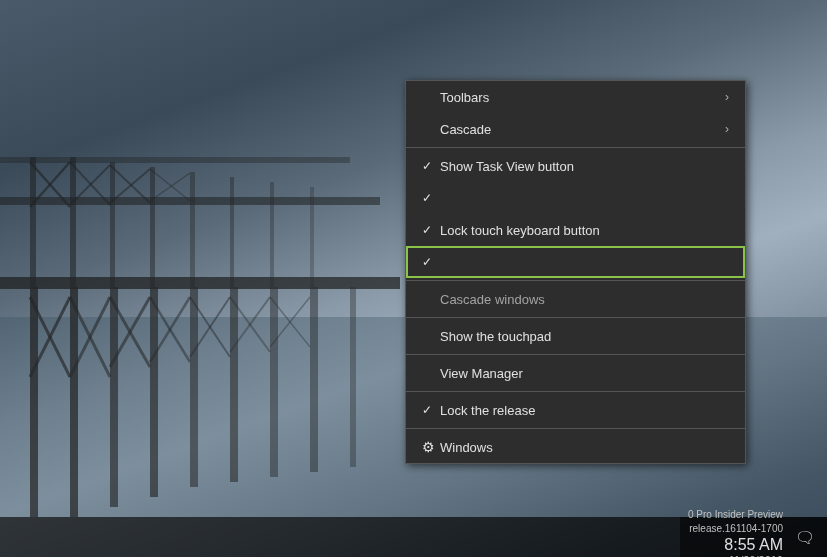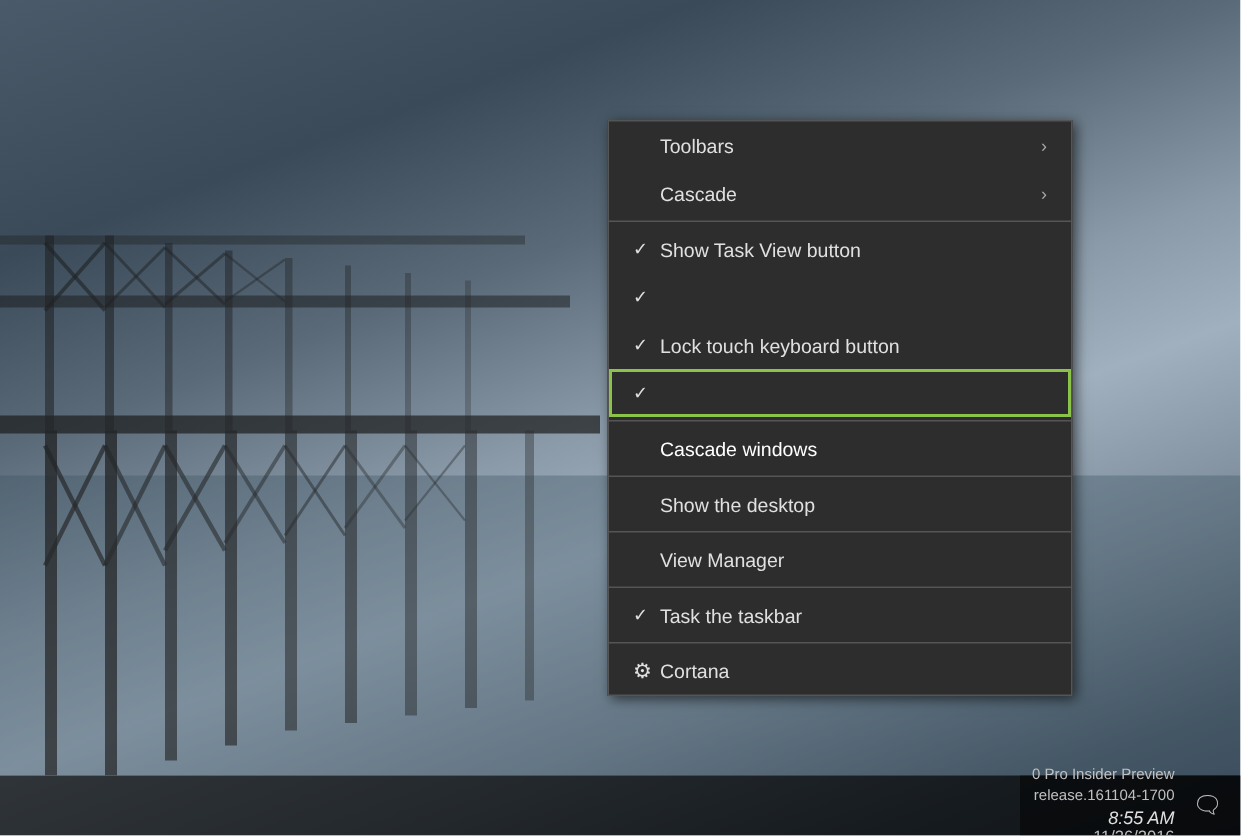--- a/index.html
+++ b/index.html
@@ -25,21 +25,21 @@
         #4a5a68 90%,
         #3a4858 100%
       );
     }
 
     
     .context-menu {
       position: absolute;
       top: 80px;
       left: 405px;
-      width: 310px;
+      width: 341px;
       background: #2d2d2d;
       border: 1px solid #555;
       box-shadow: 2px 2px 8px rgba(0,0,0,0.6);
       z-index: 10;
     }
 
     .menu-item {
       display: flex;
       align-items: center;
       padding: 7px 16px;
@@ -48,21 +48,21 @@
       cursor: default;
       position: relative;
       min-height: 32px;
     }
 
     .menu-item.has-submenu {
       justify-content: space-between;
     }
 
     .menu-item.disabled {
-      color: #ffffff;
+      color: #a3a3a3;
     }
 
     .menu-item.highlighted {
       outline: 2px solid #8bc34a;
       outline-offset: -2px;
       background: #2d2d2d;
     }
 
     .menu-separator {
       border: none;
@@ -115,24 +115,23 @@
       margin-right: 8px;
     }
 
     .taskbar-text {
       font-size: 10px;
       color: #c0c0c0;
       line-height: 1.4;
     }
 
     .taskbar-time {
-      font-size: 12px;
+      font-size: 16px;
       color: #e0e0e0;
       font-weight: 400;
-      font-style: italic;
     }
 
     .taskbar-date {
       font-size: 11px;
       color: #c0c0c0;
     }
 
     .notification-icon {
       width: 28px;
       height: 28px;
@@ -239,36 +238,36 @@
       <span class="check-mark">✓</span>
     </div>
     <hr class="menu-separator">
     <div class="menu-item disabled">
       <span class="check-mark"></span>
       <span class="menu-label">Cascade windows</span>
     </div>
     <hr class="menu-separator">
     <div class="menu-item">
       <span class="check-mark"></span>
-      <span class="menu-label">Show the desktop</span>
+      <span class="menu-label">Show the touchpad</span>
     </div>
     <hr class="menu-separator">
     <div class="menu-item">
       <span class="check-mark"></span>
       <span class="menu-label">View Manager</span>
     </div>
     <hr class="menu-separator">
     <div class="menu-item">
       <span class="check-mark">✓</span>
-      <span class="menu-label">Task the taskbar</span>
+      <span class="menu-label">Lock the release</span>
     </div>
     <hr class="menu-separator">
     <div class="menu-item">
       <span class="check-mark" style="font-size: 14px;">⚙</span>
-      <span class="menu-label">Cortana</span>
+      <span class="menu-label">Windows</span>
     </div>
   </div>
 
 <div class="taskbar">
   <div class="taskbar-right">
     <div class="taskbar-info">
       <span class="taskbar-text">0 Pro Insider Preview</span>
       <span class="taskbar-text">release.161104-1700</span>
       <span class="taskbar-time">8:55 AM</span>
       <span class="taskbar-date">11/26/2016</span>

